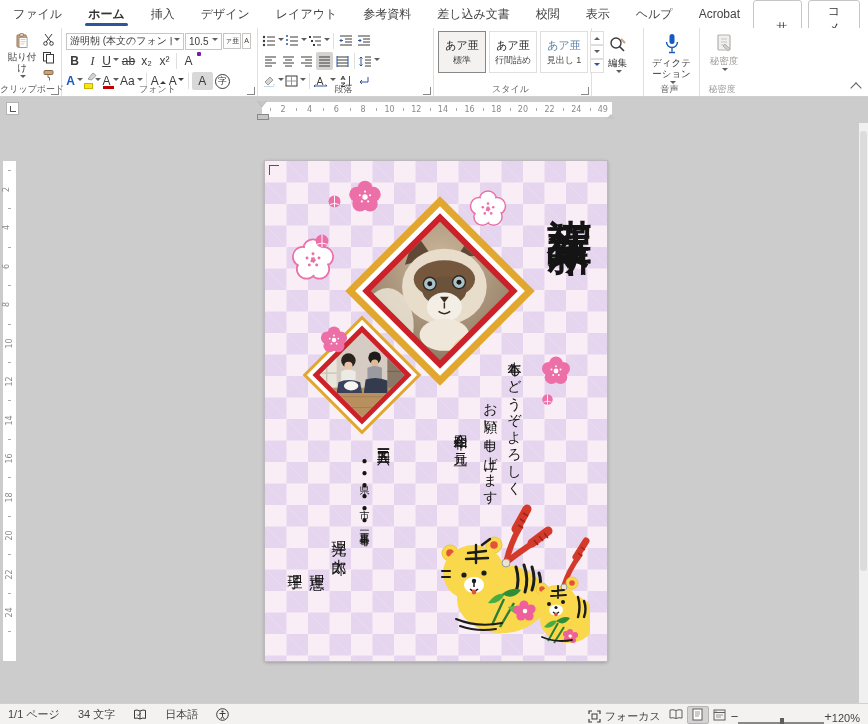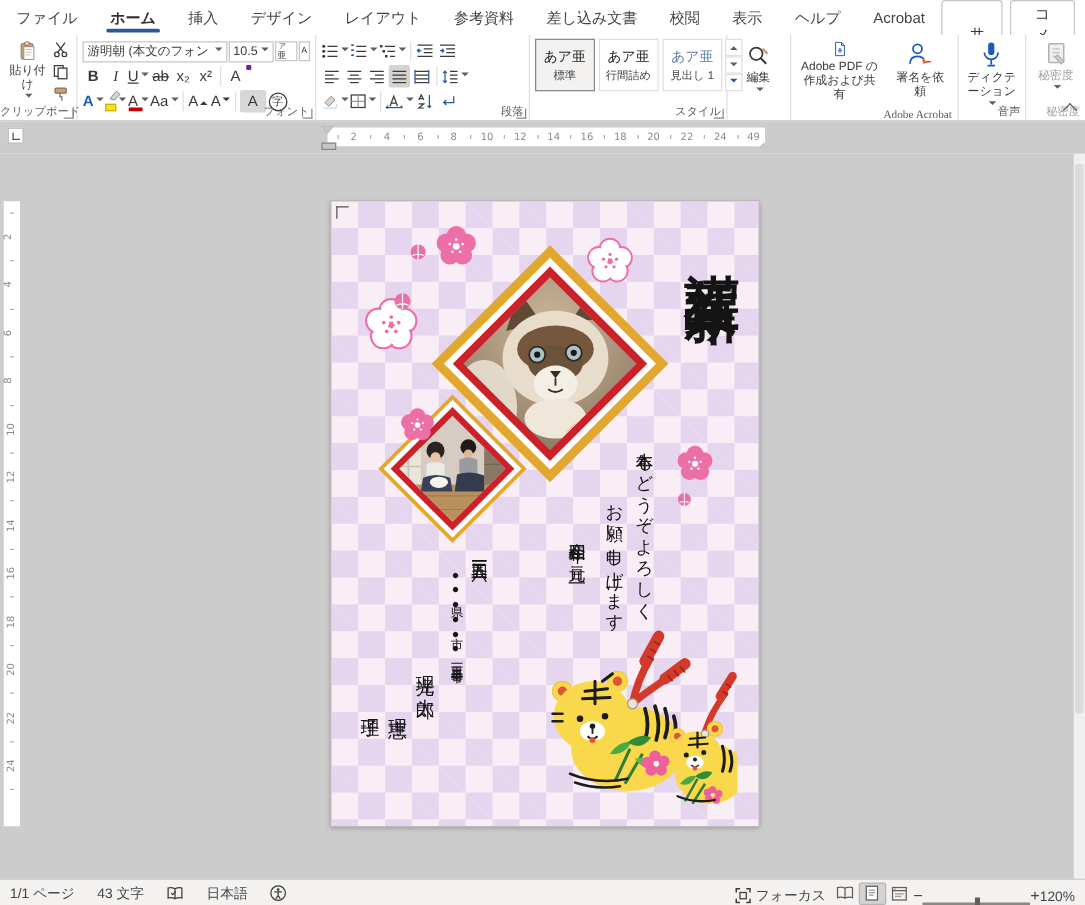--- a/index.html
+++ b/index.html
@@ -10,21 +10,21 @@
   .tabbar{height:28px;display:flex;align-items:flex-start;background:#fff;position:relative;}
   .tab{padding:0 13px;height:28px;line-height:28px;font-size:12px;color:#444;cursor:default;position:relative;white-space:nowrap;}
   .tab.active{font-weight:bold;color:#333;}
   .tab.active::after{content:"";position:absolute;left:10px;right:10px;bottom:2px;height:3px;background:#2b579a;border-radius:2px;}
   .tr-btns{margin-left:auto;display:flex;gap:6px;padding-right:8px;}
   .tbtn{display:flex;align-items:center;gap:4px;border:1px solid #c8c6c4;border-radius:3px;background:#fff;padding:2px 9px;font-size:12px;color:#333;}
 
   
   .ribbon{height:68px;display:flex;background:#fff;border-bottom:1px solid #d2d0ce;position:relative;}
   .g{position:relative;border-right:1px solid #e1dfdd;padding:3px 4px 13px;box-sizing:border-box;}
-  .glabel{position:absolute;bottom:0;left:0;right:4px;text-align:right;font-size:9px;color:#605e5c;white-space:nowrap;font-family:Liberation Serif, serif;}
+  .glabel{position:absolute;bottom:0;left:0;right:4px;text-align:center;font-size:9px;color:#605e5c;white-space:nowrap;font-family:Liberation Serif, serif;}
   .dlg{position:absolute;right:2px;bottom:1px;width:7px;height:7px;border-right:1px solid #8a8886;border-bottom:1px solid #8a8886;}
   .dar{display:inline-block;width:0;height:0;border:3px solid transparent;border-top-color:#605e5c;margin-left:2px;vertical-align:middle;}
   .r{display:flex;align-items:center;height:20px;gap:1px;}
   .b{display:flex;align-items:center;justify-content:center;min-width:17px;height:18px;border-radius:2px;font-size:11px;}
   .vd{width:1px;height:16px;background:#e1dfdd;margin:0 2px;}
   .box{border:1px solid #c8c6c4;background:#fff;height:17px;display:flex;align-items:center;padding:0 3px;font-size:10px;color:#3b3a39;box-sizing:border-box;overflow:hidden;white-space:nowrap;}
   .gb{font-size:12px;color:#3b3a39;}
   .bold{font-weight:bold;} .ital{font-style:italic;font-family:"Liberation Serif",serif;}
   .ul{text-decoration:underline;} .strike{text-decoration:line-through;}
   .effA{color:#185abd;font-weight:bold;position:relative;}
@@ -420,39 +420,20 @@
         <svg width="20" height="20" viewBox="0 0 20 20">
           <circle cx="8" cy="8" r="5" fill="none" stroke="#3b3a39" stroke-width="1.4"></circle>
           <path d="M11.5,11.5 L16,16" stroke="#3b3a39" stroke-width="1.6"></path>
           <path d="M13,4 L17,8" stroke="#c7a27c" stroke-width="2"></path>
         </svg>
         <span>編集</span>
         <i class="dar"></i>
       </div>
     </div>
 
-    <div class="g" style="width:134px;display:flex;gap:4px;justify-content:center;">
-      <div class="stackbtn" style="width:66px;">
-        <svg width="20" height="22" viewBox="0 0 20 22">
-          <path d="M4,1.5 h8 l4,4 v14 h-12 z" fill="#fff" stroke="#185abd" stroke-width="1.3"></path>
-          <path d="M12,1.5 v4 h4" fill="none" stroke="#185abd" stroke-width="1.3"></path>
-          <path d="M7,13 h6 M10,10 v6 M8,11.5 L10,9.5 L12,11.5" stroke="#185abd" stroke-width="1.2" fill="none"></path>
-        </svg>
-        <span>Adobe PDF の作成および共有</span>
-      </div>
-      <div class="stackbtn" style="width:46px;">
-        <svg width="22" height="22" viewBox="0 0 22 22">
-          <circle cx="9" cy="6" r="3.6" fill="none" stroke="#185abd" stroke-width="1.4"></circle>
-          <path d="M3,18 q0,-6 6,-6 q4,0 5,2.5" fill="none" stroke="#185abd" stroke-width="1.4"></path>
-          <path d="M13,16 l2,-1 M13.5,17.5 q3,-1.5 6,-1" stroke="#d83b01" stroke-width="1.2" fill="none"></path>
-        </svg>
-        <span>署名を依頼</span>
-      </div>
-      <div class="glabel"><span>Adobe Acrobat</span></div>
-    </div>
 
     <div class="g" style="width:56px;">
       <div class="stackbtn" style="margin:0 auto;">
         <svg width="16" height="22" viewBox="0 0 16 22">
           <rect x="5.5" y="1" width="5" height="10" rx="2.5" fill="#185abd"></rect>
           <path d="M2.5,9 a5.5,5.5 0 0 0 11,0" fill="none" stroke="#185abd" stroke-width="1.4"></path>
           <path d="M8,14.5 v4 M5,19.5 h6" stroke="#185abd" stroke-width="1.4"></path>
         </svg>
         <span>ディクテーション</span>
         <i class="dar"></i>
@@ -779,21 +760,21 @@
         </svg>
       </div>
 
     <div class="scrolltrack">
       <span class="scrollthumb"></span>
     </div>
   </div>
 
   <div class="statusbar">
     <span class="sb-item">1/1 ページ</span>
-    <span class="sb-item">43 文字</span>
+    <span class="sb-item">34 文字</span>
     <span class="sb-item">
       <svg width="14" height="12" viewBox="0 0 14 12">
           <path d="M7,2 q-3,-1.6 -5.5,-0.6 v8 q2.5,-1 5.5,0.6 q3,-1.6 5.5,-0.6 v-8 q-2.5,-1 -5.5,0.6 z M7,2 v8" fill="none" stroke="#3b3a39"></path>
           <path d="M4,5.5 l1.2,1.2 L7.5,4.2" stroke="#3b3a39" fill="none"></path>
         </svg>
     </span>
     <span class="sb-item">日本語</span>
     <span class="sb-item">
       <svg width="13" height="13" viewBox="0 0 13 13">
           <circle cx="6.5" cy="6.5" r="5.8" fill="none" stroke="#3b3a39"></circle>

